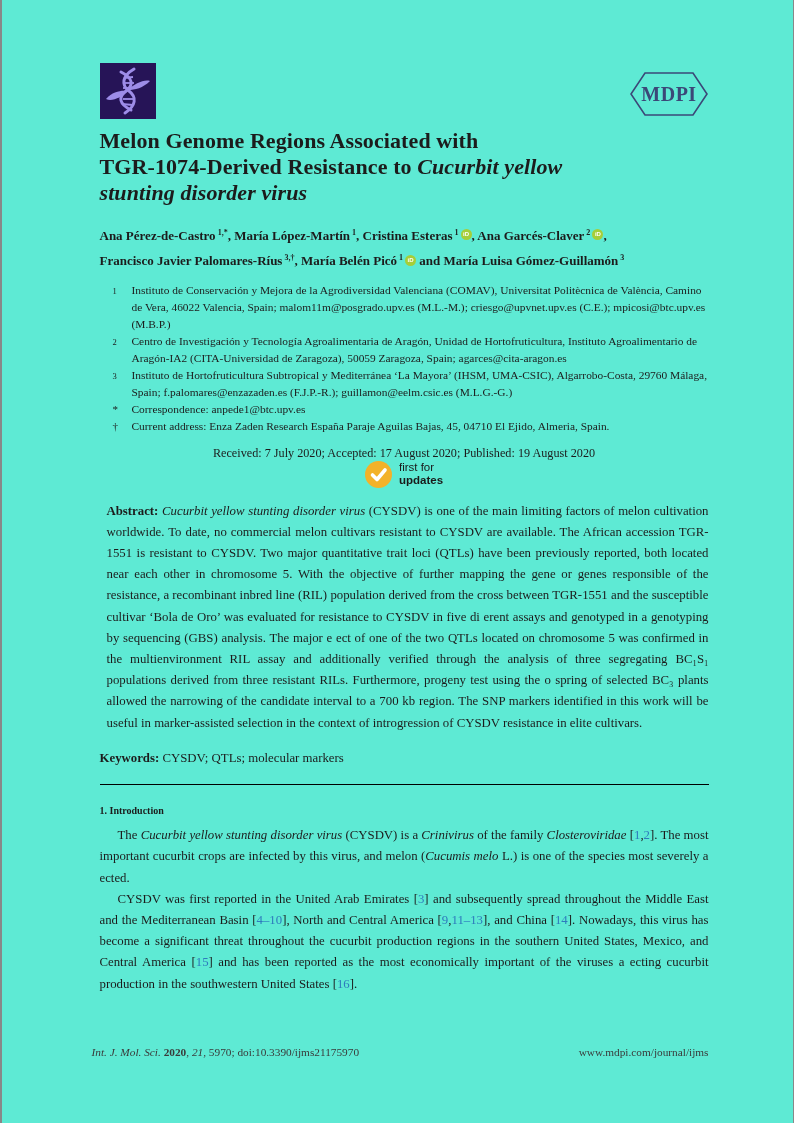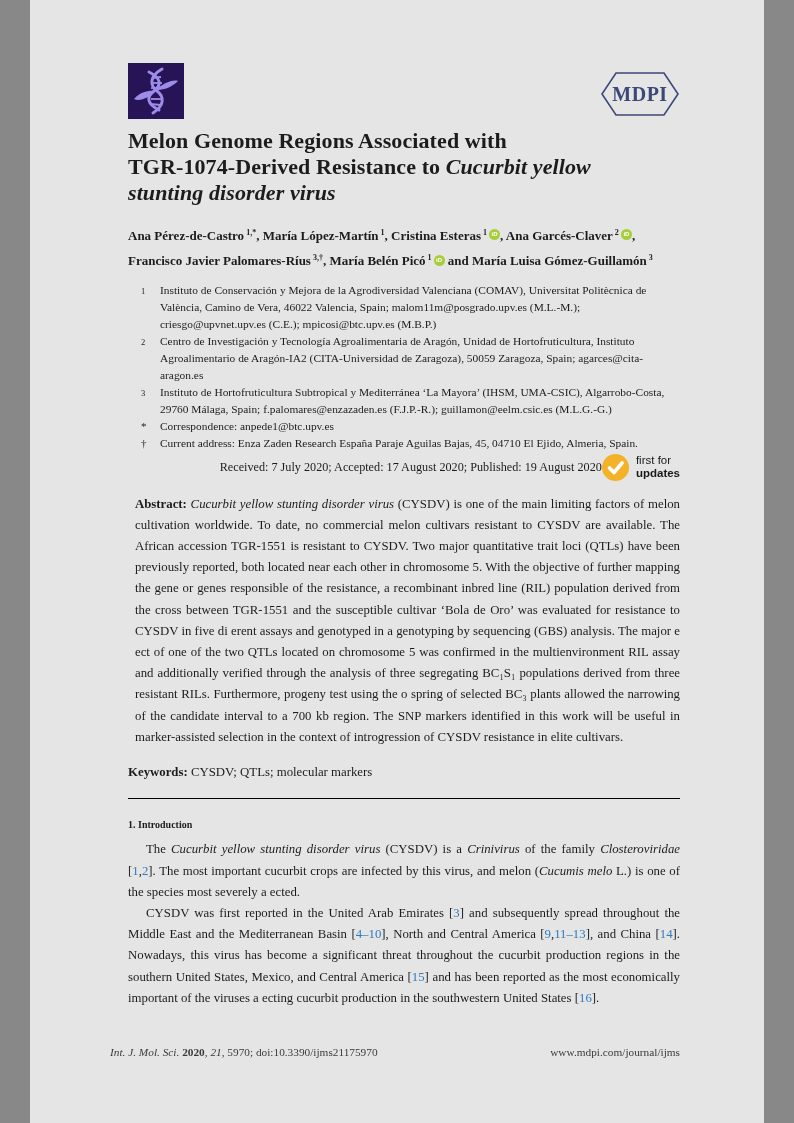--- a/index.html
+++ b/index.html
@@ -1,21 +1,21 @@
 <!DOCTYPE html>
 <html style="--link: #2e7bbd; --mdpi-navy: #3b4878; --logo-bg: #261457; --logo-helix: #9d8ce8; --badge-yellow: #f3b229; --orcid-green: #a6ce39;"><head>
 <meta charset="utf-8">
 <style>
   * { margin:0; padding:0; box-sizing:border-box; }
   html,body { background:#888; }
   .page {
     position:relative;
-    width:734px; height:1123px;
+    width:791px; height:1123px;
     margin:0 auto;
-    background:#e5e5e5;
+    background:#5eead4;
     overflow:hidden;
     font-family:"Liberation Serif", serif;
     color:#1c1c1c;
   }
   .content { padding:63px 84px 0 98px; }
 
   
   .header-row { display:flex; justify-content:space-between; align-items:flex-start; }
   .mdpi-logo { margin-top:8px; }
 
@@ -41,40 +41,40 @@
   }
 
   
   .affiliations { margin-top:9px; font-size:11.4px; line-height:17px; }
   .affil-row { display:flex; padding-left:13px; }
   .affil-marker { width:19px; flex:0 0 19px; font-size:11px; }
   .affil-marker.supm { font-size:8.5px; position:relative; top:1px; }
   .affil-text { flex:1; }
 
   
-  .dates-row { margin-top:2px; display:flex; justify-content:flex-end; align-items:center; }
+  .dates-row { margin-top:11px; display:flex; justify-content:flex-start; align-items:center;flex-direction:column; }
   .dates { font-size:12.2px; }
   .badge { display:flex; align-items:center; gap:7px; cursor:pointer; }
   .badge-text { font-family:"Liberation Sans", sans-serif; font-size:11.5px; line-height:13px; color:#1a1a1a; }
   .badge-text .bold { font-weight:bold; }
 
   
   .abstract { margin-top:13px; font-size:12.8px; line-height:21.2px; text-align:justify;margin-left:7px; }
   .keywords { margin-top:14px; font-size:12.8px; line-height:21.2px; }
 
   .rule { border:none; border-top:1.5px solid #000; margin-top:15px; }
 
   .section-heading { margin-top:20px; font-size:10px; font-weight:bold; }
   .para { font-size:12.8px; line-height:21.2px; text-align:justify; }
   .para.first { margin-top:9px; }
   .para.indent { text-indent:18px; }
 
   
   .footer {
-    position:absolute; top:1046px; left:80px; right:84px;
+    position:absolute; top:1046px; left:90px; right:84px;
     display:flex; justify-content:space-between;
     font-size:11.3px; color:#3a3a3a;
   }
 </style>
 </head>
 <body>
 
 <div class="page">
   <div class="content">
 

